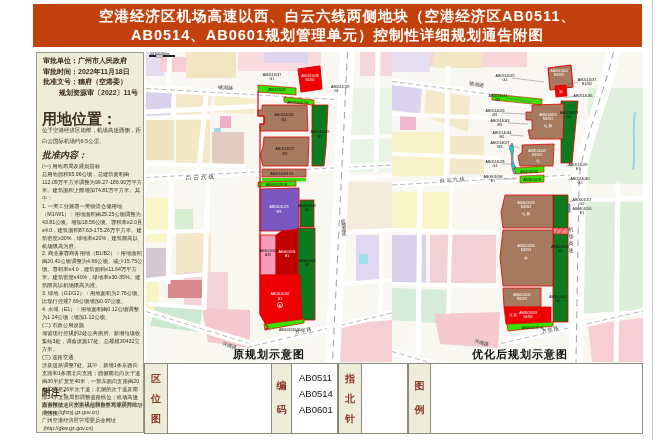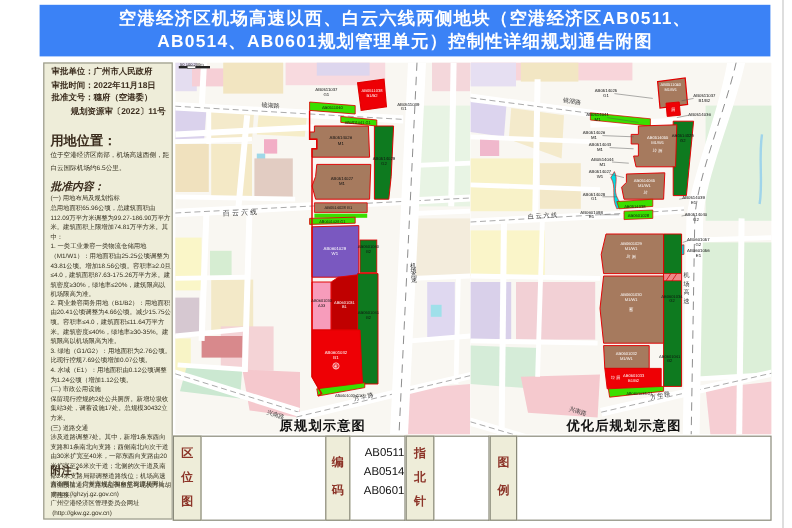--- a/index.html
+++ b/index.html
@@ -4,28 +4,28 @@
 <style>
 html,body{margin:0;padding:0;}
 body{width:660px;height:440px;position:relative;background:#fff;font-family:"Liberation Sans",sans-serif;overflow:hidden;}
 .abs{position:absolute;}
 </style>
 </head>
 <body>
 
 <div class="abs" style="left:652px;top:0;width:1px;height:440px;background:#c9c9c9;"></div>
 
-<div class="abs" style="left:33px;top:4px;width:609px;height:43px;background:#3b82f6;color:#fff;text-align:center;font-weight:bold;font-size:14.5px;line-height:19px;padding-top:3px;box-sizing:border-box;letter-spacing:1px;">空港经济区机场高速以西、白云六线两侧地块（空港经济区AB0511、<br>AB0514、AB0601规划管理单元）控制性详细规划通告附图</div>
+<div class="abs" style="left:33px;top:4px;width:609px;height:43px;background:#c2410c;color:#fff;text-align:center;font-weight:bold;font-size:14.5px;line-height:19px;padding-top:3px;box-sizing:border-box;letter-spacing:1px;">空港经济区机场高速以西、白云六线两侧地块（空港经济区AB0511、<br>AB0514、AB0601规划管理单元）控制性详细规划通告附图</div>
 
 <div class="abs" style="left:36px;top:52px;width:108px;height:381px;background:#eeedd9;border:1px solid #9a9a8a;box-sizing:border-box;color:#35301f;">
 
   <div class="abs" style="left:6px;top:3px;width:100px;font-size:7px;font-weight:bold;line-height:10.5px;color:#3a2c1d;">审批单位：广州市人民政府<br>审批时间：2022年11月18日<br>批准文号：穗府（空港委）</div>
   <div class="abs" style="left:22px;top:35px;width:86px;font-size:7px;font-weight:bold;color:#3a2c1d;">规划资源审〔2022〕11号</div>
 
-  <div class="abs" style="left:5px;top:57px;font-size:11px;font-weight:bold;color:#3a2c1d;">用地位置：</div>
+  <div class="abs" style="left:5px;top:57px;font-size:15px;font-weight:bold;color:#3a2c1d;">用地位置：</div>
 
   <div class="abs" style="left:5px;top:72px;width:100px;font-size:5.5px;line-height:10.5px;">位于空港经济区南部，机场高速西侧，距白云国际机场约6.5公里。</div>
 
   <div class="abs" style="left:5px;top:96px;font-size:9px;font-weight:bold;color:#3a2c1d;font-style:italic;">批准内容：</div>
 
   <div class="abs" style="left:5px;top:110px;width:101px;font-size:5.3px;line-height:7.95px;letter-spacing:0;">
 (一) 用地布局及规划指标<br>
 总用地面积65.96公顷，总建筑面积由112.09万平方米调整为99.27-186.90万平方米。建筑面积上限增加74.81万平方米。其中：<br>
 1. 一类工业兼容一类物流仓储用地（M1/W1）：用地面积由25.25公顷调整为43.81公顷。增加18.56公顷。容积率≥2.0且≤4.0，建筑面积87.63-175.26万平方米。建筑密度≥30%，绿地率≤20%，建筑限高以机场限高为准。<br>
 2. 商业兼容商务用地（B1/B2）：用地面积由20.41公顷调整为4.66公顷。减少15.75公顷。容积率≤4.0，建筑面积≤11.64万平方米。建筑密度≤40%，绿地率≥30-35%。建筑限高以机场限高为准。<br>
@@ -437,21 +437,21 @@
 </div>
 
 <div class="abs" style="left:144px;top:363px;width:499px;height:71px;border:1px solid #8a8a7a;box-sizing:border-box;background:#fff;"></div>
 
 <div class="abs" style="left:144px;top:363px;width:24px;height:71px;background:#eeedd9;border:1px solid #8a8a7a;box-sizing:border-box;color:#8c3428;font-weight:bold;font-size:10px;text-align:center;line-height:20px;padding-top:5px;">区<br>位<br>图</div>
 
 <div class="abs" style="left:168px;top:363px;width:103px;height:71px;" id="locmap"></div>
 
 <div class="abs" style="left:271px;top:363px;width:21px;height:71px;background:#eeedd9;border:1px solid #8a8a7a;box-sizing:border-box;color:#8c3428;font-weight:bold;font-size:10px;text-align:center;line-height:24px;padding-top:10px;">编<br>码</div>
 
-<div class="abs" style="left:292px;top:363px;width:46px;height:71px;border-right:1px solid #8a8a7a;box-sizing:border-box;font-size:9.5px;line-height:16px;padding:7px 0 0 7px;color:#111;text-align:right;">AB0511<br>AB0514<br>AB0601</div>
+<div class="abs" style="left:292px;top:363px;width:46px;height:71px;border-right:1px solid #8a8a7a;box-sizing:border-box;font-size:9.5px;line-height:16px;padding:7px 0 0 7px;color:#111;">AB0511<br>AB0514<br>AB0601</div>
 
 <div class="abs" style="left:338px;top:363px;width:24px;height:71px;background:#eeedd9;border:1px solid #8a8a7a;box-sizing:border-box;color:#8c3428;font-weight:bold;font-size:10px;text-align:center;line-height:20px;padding-top:5px;">指<br>北<br>针</div>
 
 <div class="abs" style="left:362px;top:363px;width:46px;height:71px;border-right:1px solid #8a8a7a;box-sizing:border-box;" id="north"></div>
 
 <div class="abs" style="left:408px;top:363px;width:23px;height:71px;background:#eeedd9;border:1px solid #8a8a7a;box-sizing:border-box;color:#8c3428;font-weight:bold;font-size:10px;text-align:center;line-height:24px;padding-top:10px;">图<br>例</div>
 
 <div class="abs" style="left:431px;top:363px;width:212px;height:71px;" id="legend"></div>
 
 </body></html>

